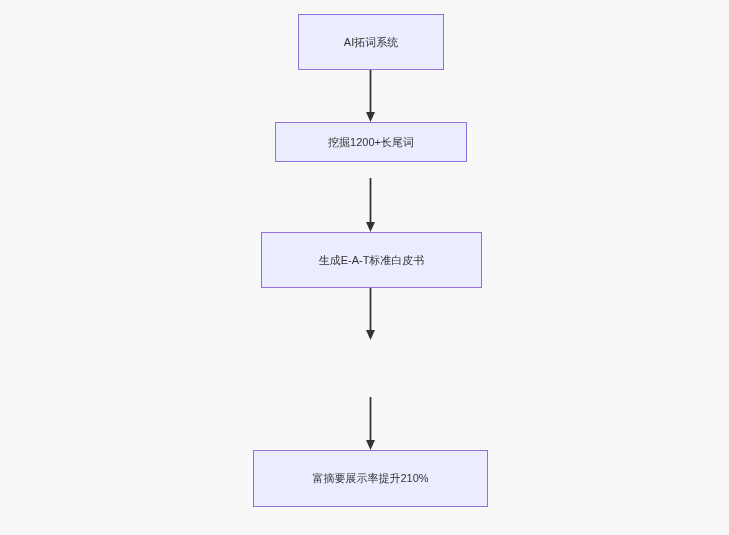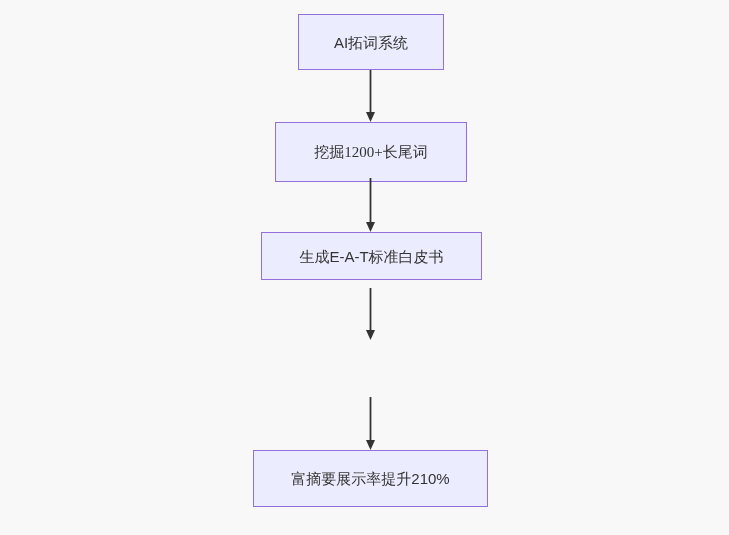--- a/index.html
+++ b/index.html
@@ -14,31 +14,31 @@
     height: 535px;
     background: #f8f8f8;
     overflow: hidden;
   }
   .node {
     position: absolute;
     box-sizing: border-box;
     background: #ececff;
     border: 1px solid #9370db;
     color: #333333;
-    font-size: 15px;
+    font-size: 11px;
     line-height: 1;
     display: flex;
     align-items: center;
     justify-content: center;
     text-align: center;
     white-space: nowrap;
   }
   .node-1 { left: 298px; top: 14px;  width: 146px; height: 56px; }
-  .node-2 { left: 275px; top: 122px; width: 192px; height: 60px; font-family: Liberation Serif, serif; }
-  .node-3 { left: 261px; top: 232px; width: 221px; height: 48px; }
+  .node-2 { left: 275px; top: 122px; width: 192px; height: 40px; }
+  .node-3 { left: 261px; top: 232px; width: 221px; height: 56px; }
   .node-4 { left: 265px; top: 340px; width: 212px; height: 57px; }
   .node-5 { left: 253px; top: 450px; width: 235px; height: 57px; }
   .arrow {
     position: absolute;
     left: 362px;
     width: 17px;
     display: block;
   }
   .arrow-1 { top: 70px;  height: 52px; }
   .arrow-2 { top: 178px; height: 54px; }

